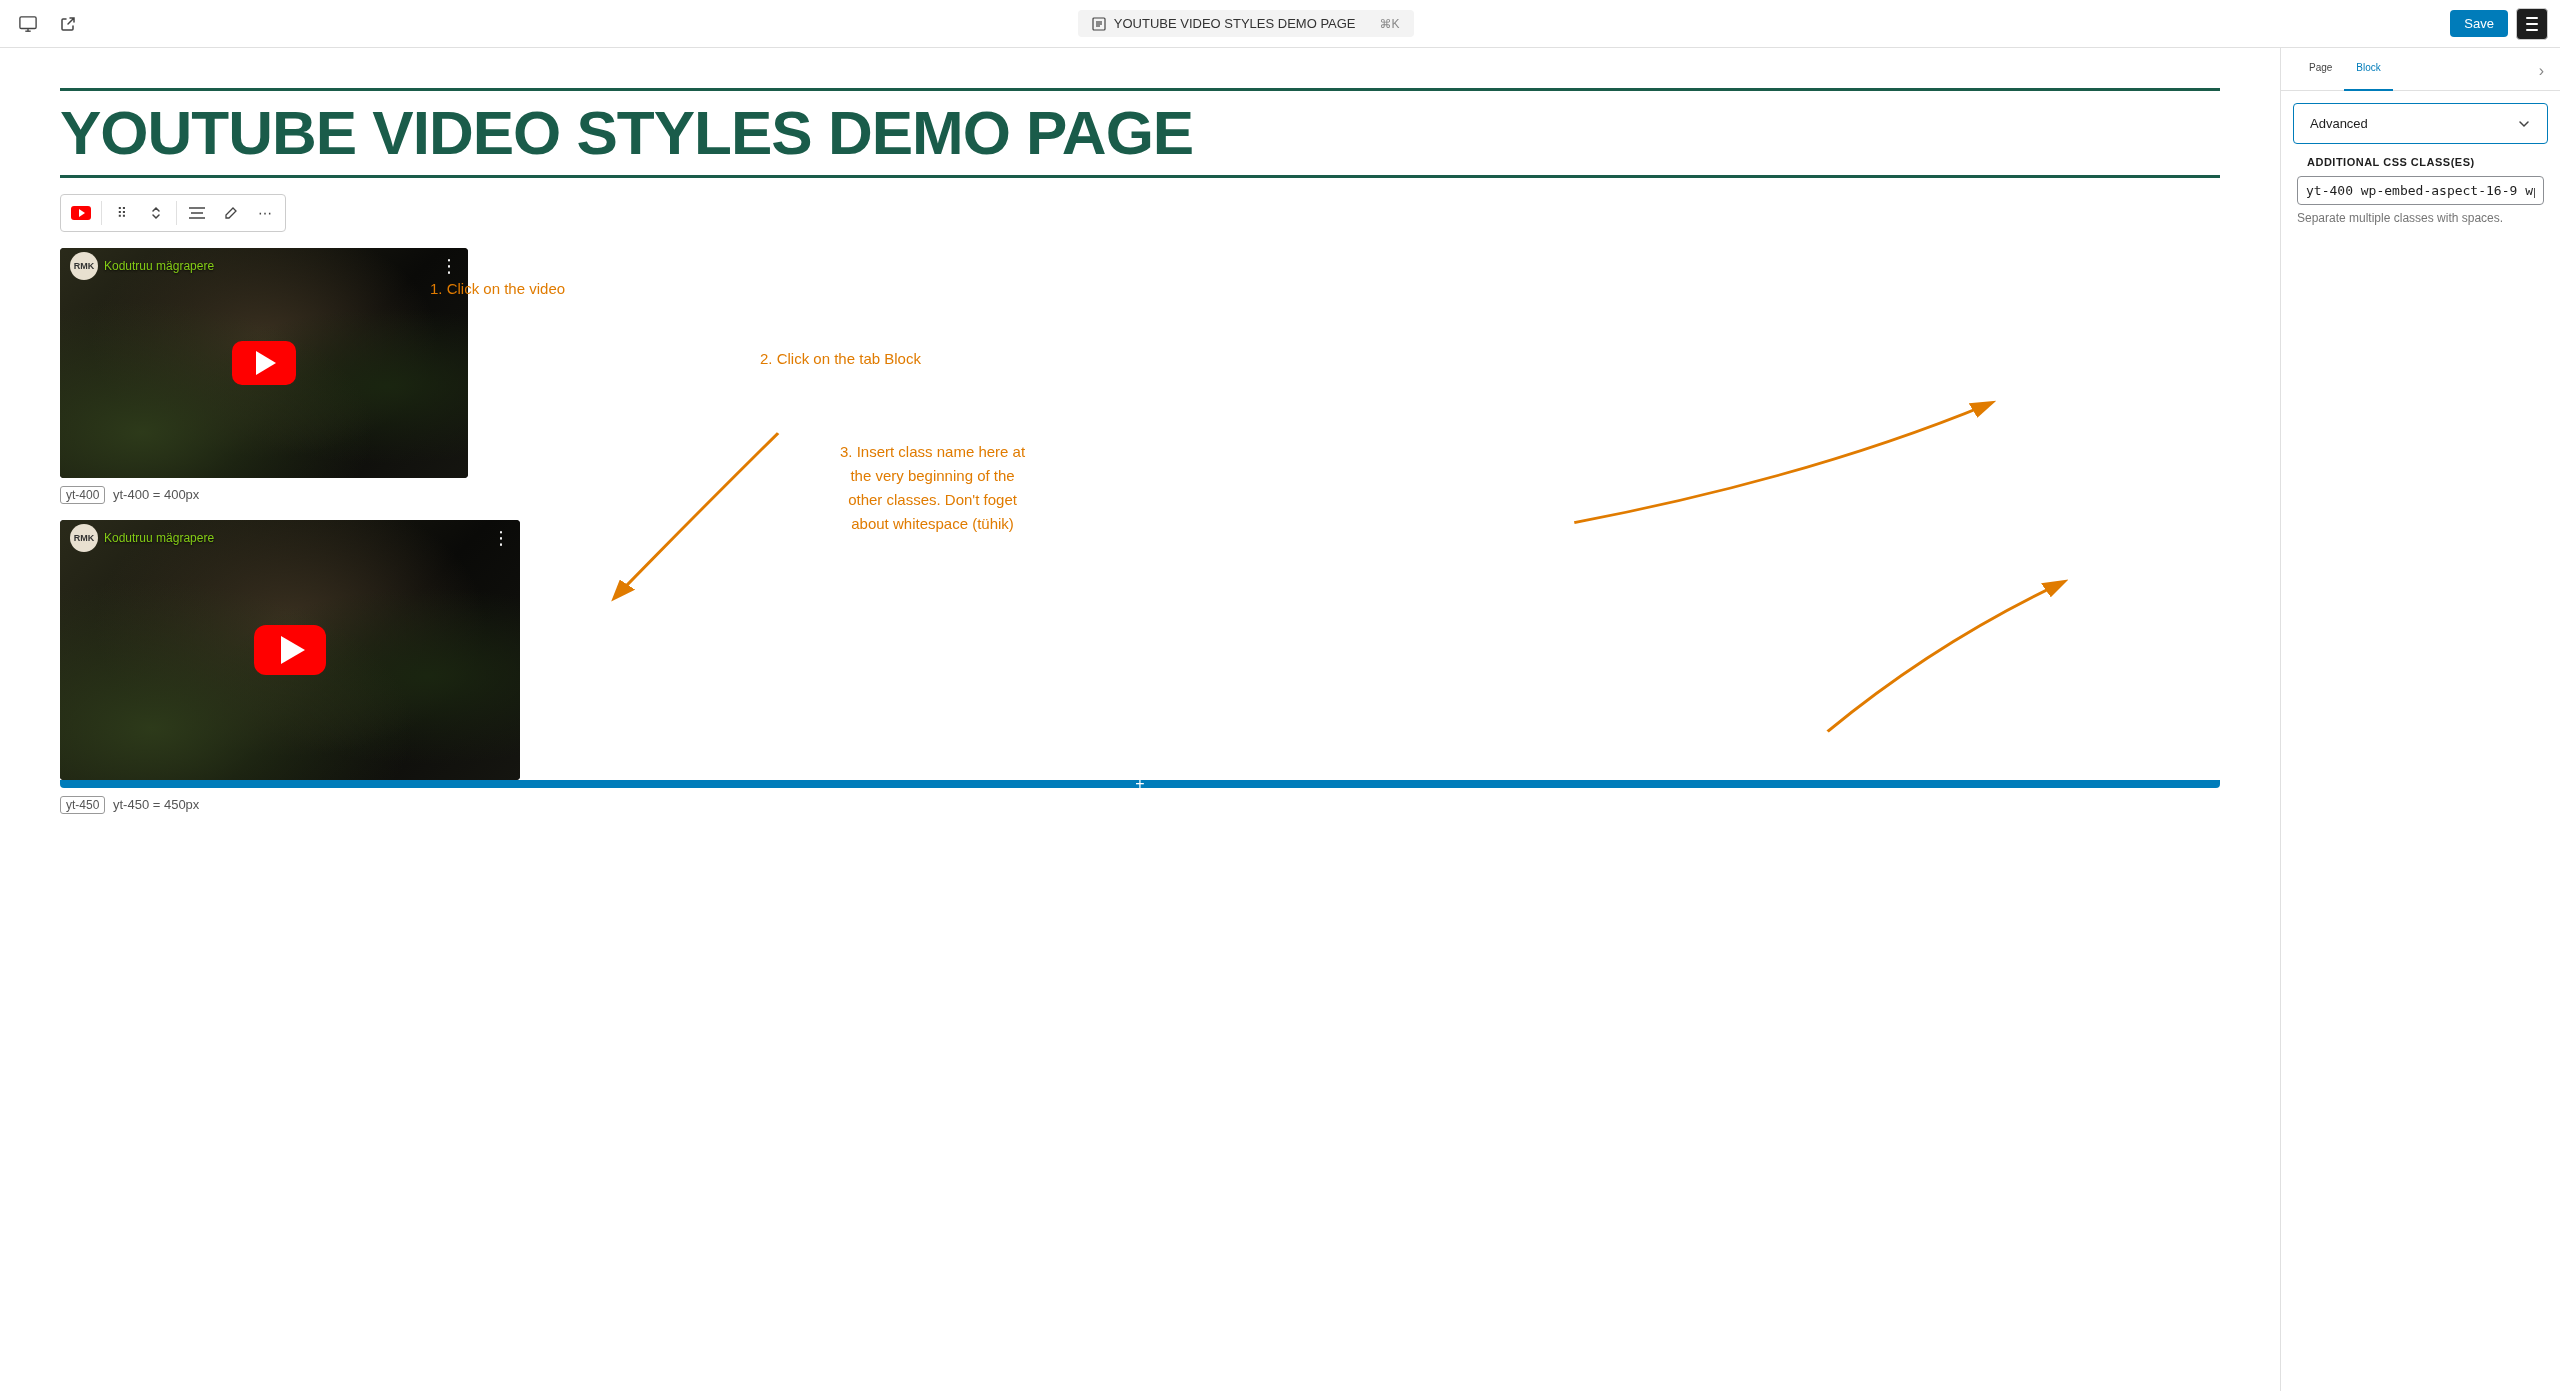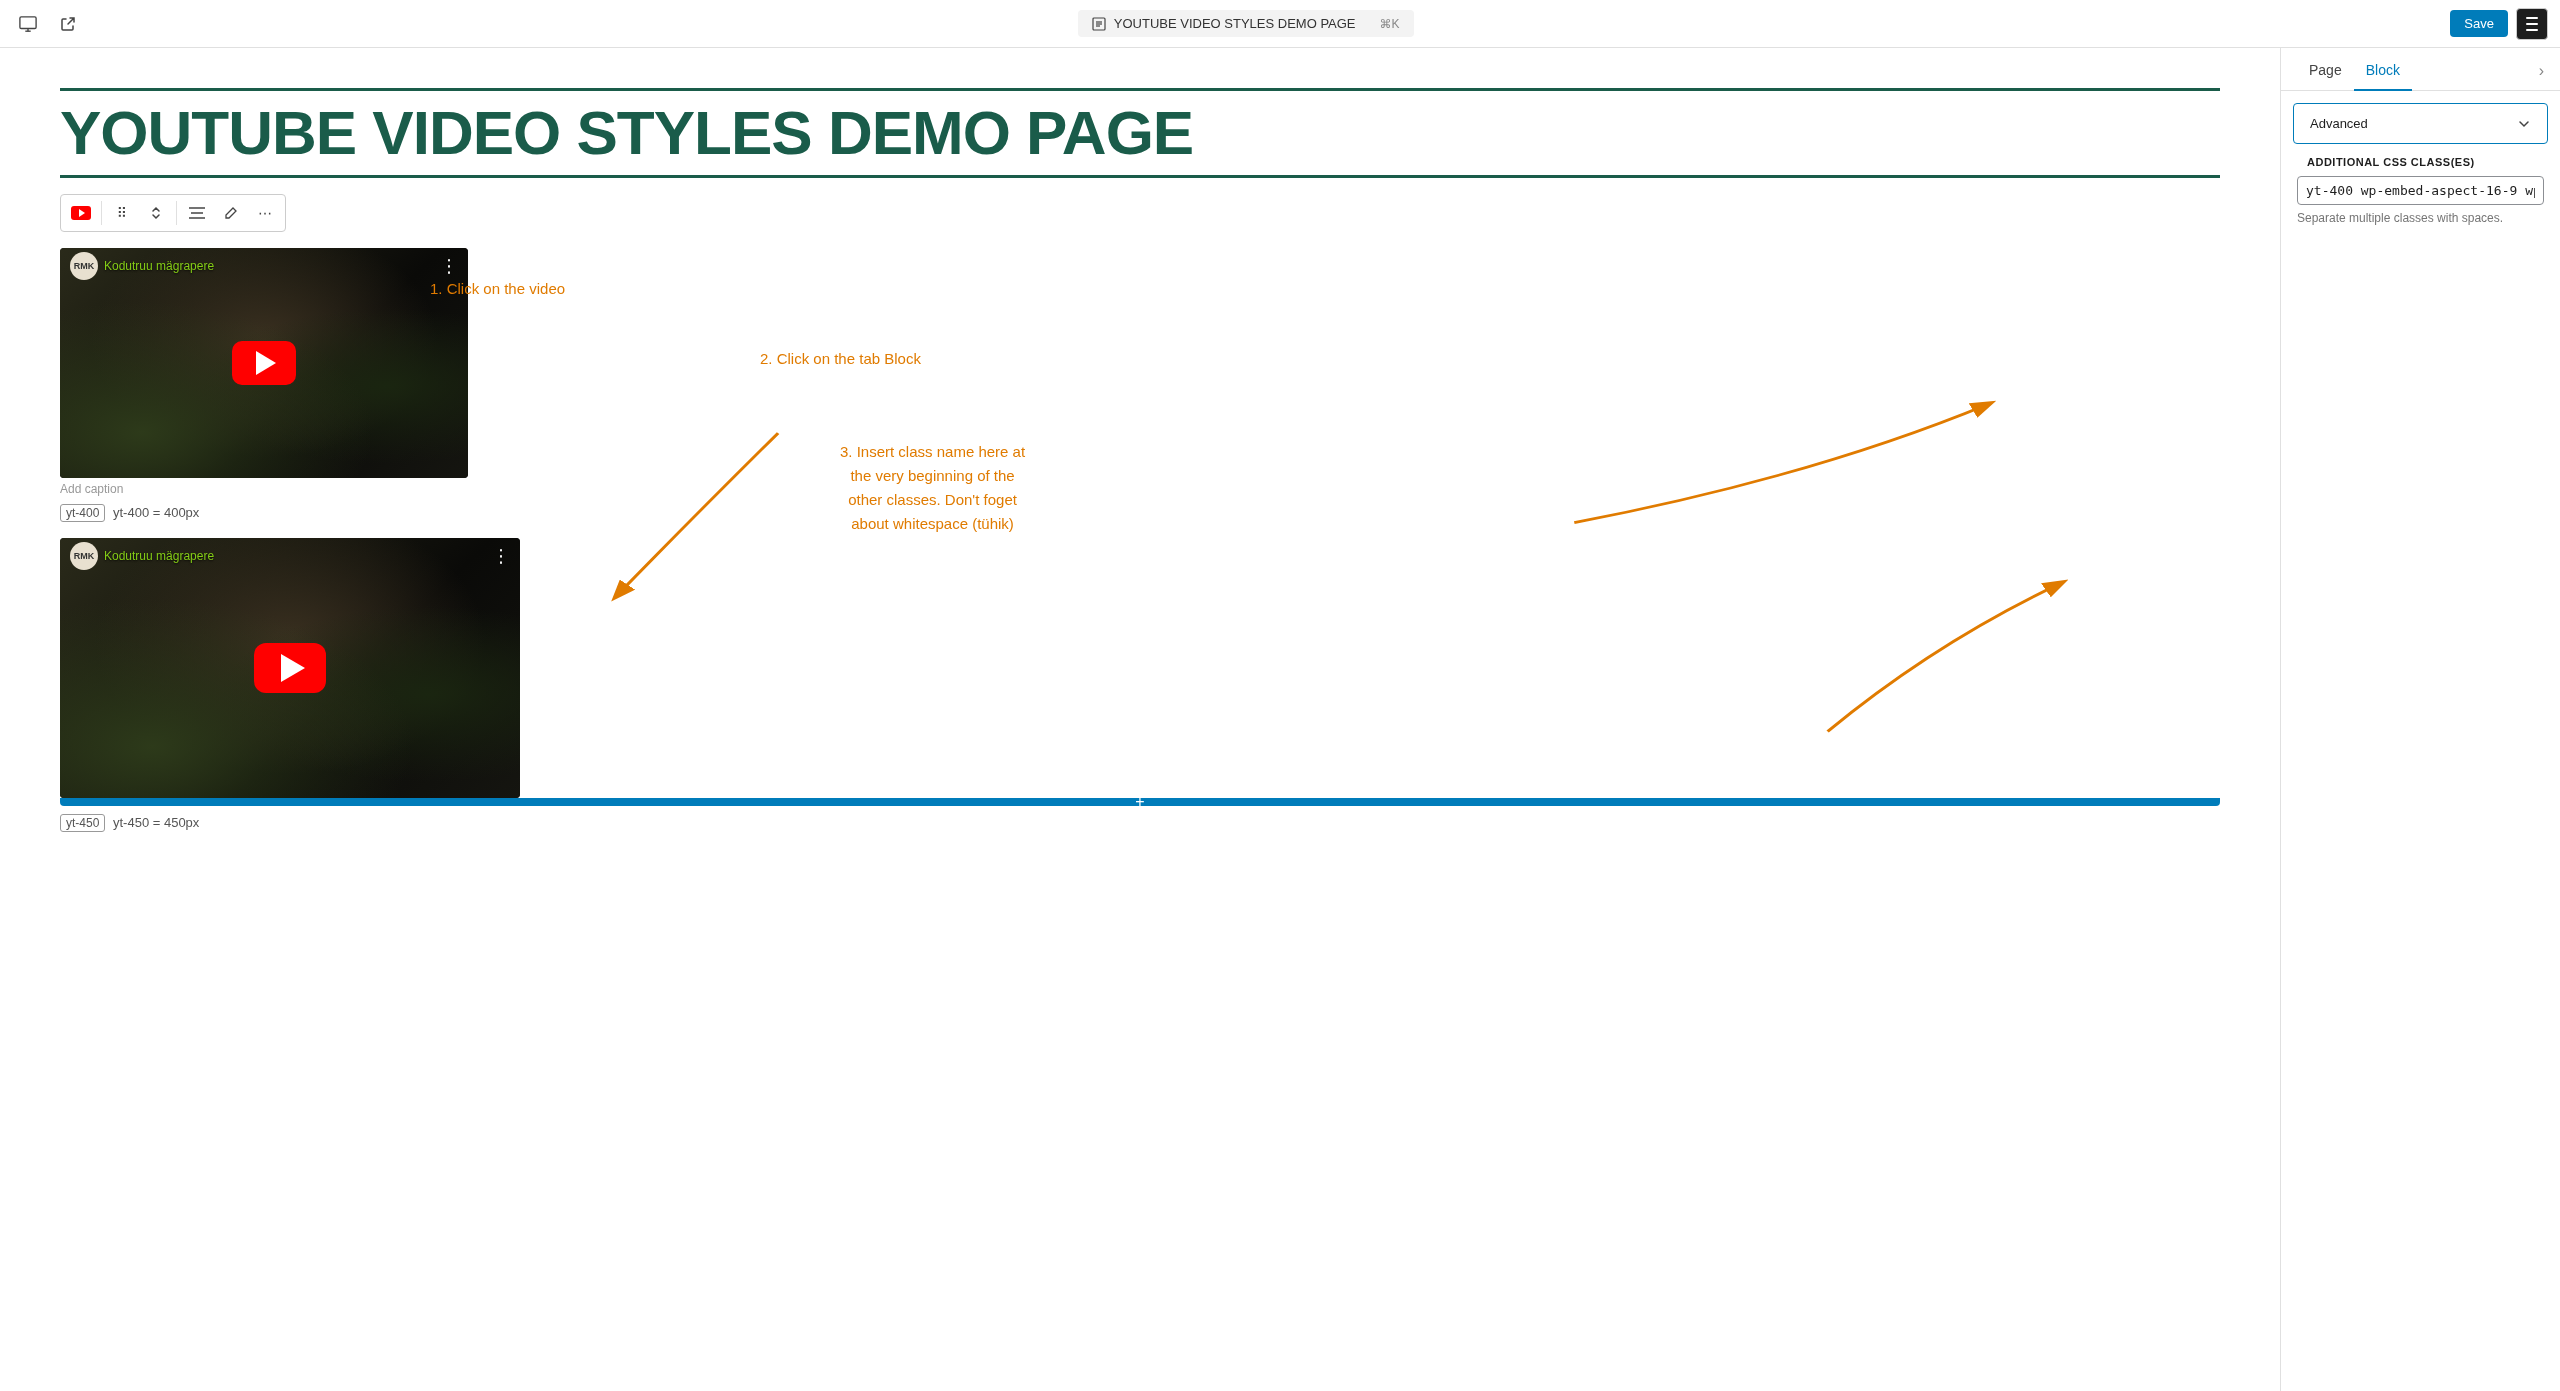--- a/index.html
+++ b/index.html
@@ -132,21 +132,21 @@
 
     
     .sidebar-panel {
       width: 280px; border-left: 1px solid #e0e0e0; background: #fff; flex-shrink: 0;
       display: flex; flex-direction: column; overflow-y: auto;
     }
     .sidebar-tabs {
       display: flex; border-bottom: 1px solid #e0e0e0; padding: 0 16px;
     }
     .sidebar-tab {
-      padding: 14px 12px 10px; font-size: 14px; color: #444; cursor: pointer;
+      padding: 14px 12px 10px; font-size: 10px; color: #444; cursor: pointer;
       border-bottom: 2px solid transparent; margin-bottom: -1px;
     }
     .sidebar-tab.active { color: #007cba; border-bottom-color: #007cba; font-weight: 500; }
     .sidebar-tab-close {
       margin-left: auto; display: flex; align-items: center; font-size: 16px; color: #888; cursor: pointer; padding: 14px 0 10px;
     }
     .sidebar-block-info {
       padding: 16px; border-bottom: 1px solid #e0e0e0;
     }
     .block-info-row { display: flex; align-items: center; gap: 10px; }
@@ -271,21 +271,20 @@
         <div class="video-bg"></div>
         <div class="video-header">
           <div class="channel-info">
             <div class="channel-avatar">RMK</div>
             <span class="channel-name">Kodutruu mägrapere</span>
           </div>
           <span class="video-more">⋮</span>
         </div>
         <div class="play-btn"></div>
       </div>
-      <div class="video-caption">Add caption</div>
     </div>
     <div class="video-size-label">
       <span class="video-label">yt-400</span>
       <span style="color:#555;font-size:13px;">yt-400 = 400px</span>
     </div>
 
     <div class="video-block">
       <div class="video-thumb video-thumb-2">
         <div class="video-bg"></div>
         <div class="video-header">

